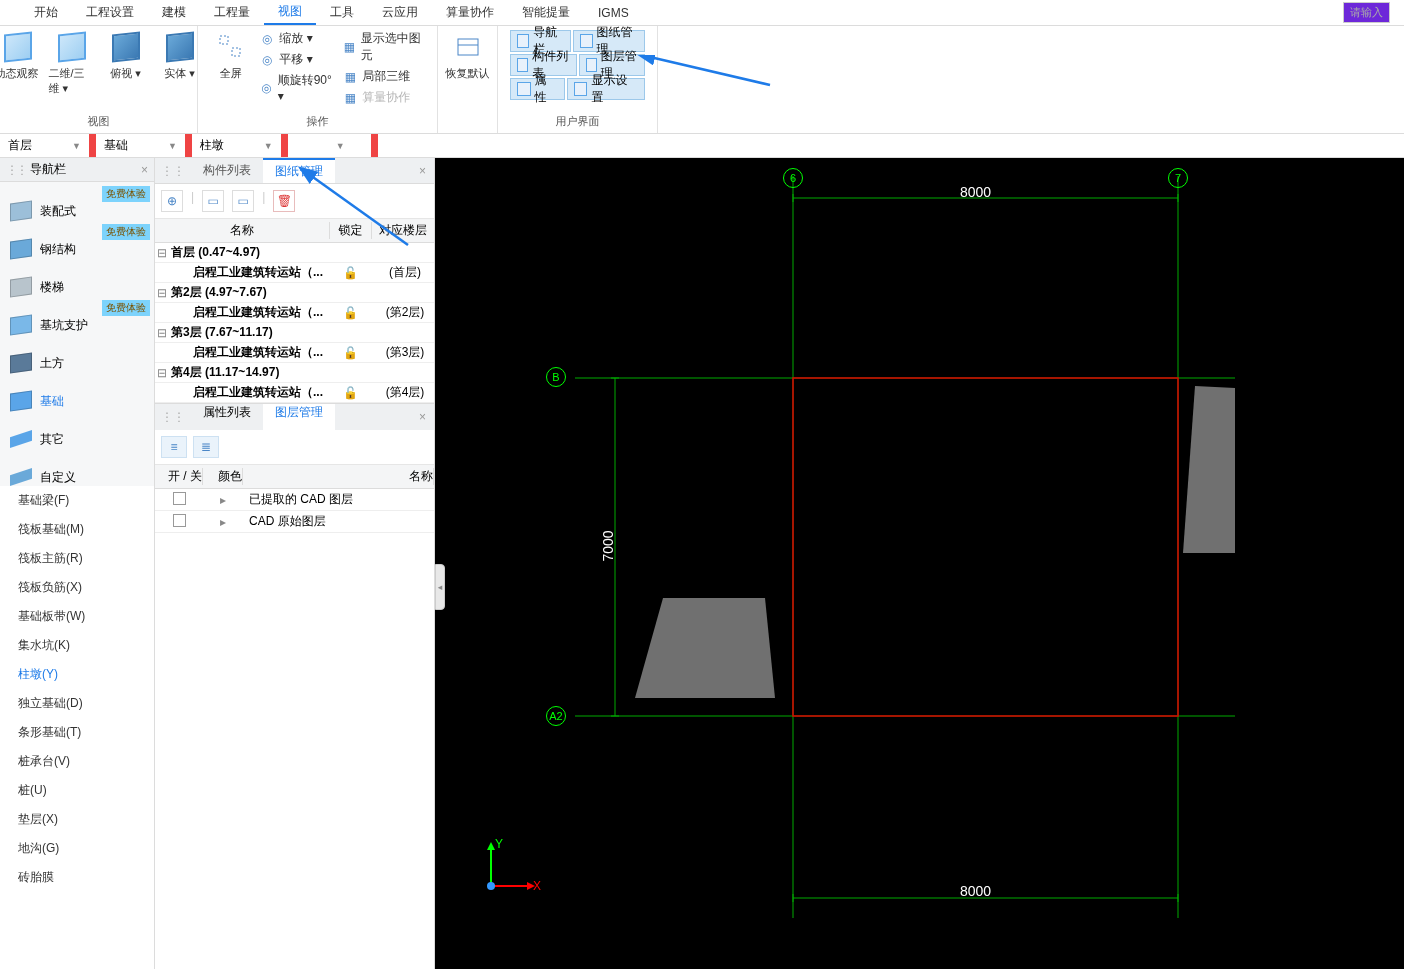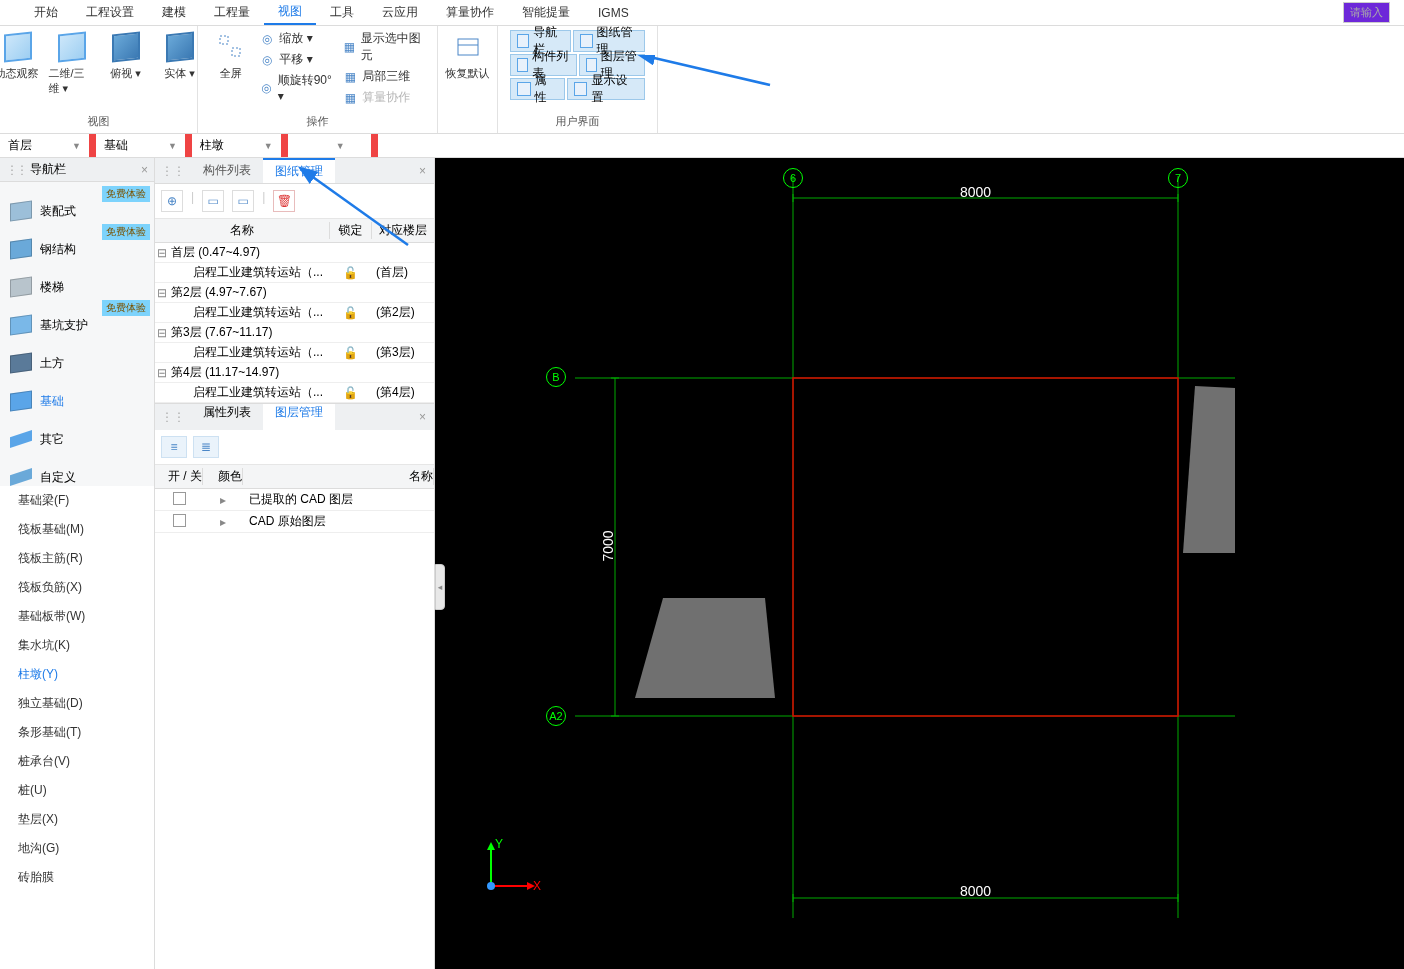--- a/index.html
+++ b/index.html
@@ -43,24 +43,24 @@
 .tabs .cls{margin-left:auto;padding:0 8px;color:#999;cursor:pointer;}
 .toolbar{display:flex;gap:8px;padding:6px;border-bottom:1px solid #e6e6e6;}
 .tbtn{width:22px;height:22px;border:1px solid #ddd;display:flex;align-items:center;justify-content:center;cursor:pointer;color:#4a86c7;}
 .tbtn.red{color:#d33;border-color:#e8bcbc;}
 .thead{display:flex;background:#f4f5f6;border-bottom:1px solid #dcdcdc;height:24px;align-items:center;}
 .thead .c1{flex:1;text-align:center;border-right:1px solid #dcdcdc;}
 .thead .c2{width:42px;text-align:center;border-right:1px solid #dcdcdc;}
 .thead .c3{width:62px;text-align:center;}
 .trow{display:flex;border-bottom:1px solid #eee;height:20px;align-items:center;}
 .trow .exp{width:14px;text-align:center;color:#888;cursor:pointer;}
-.trow .nm{flex:1;padding-left:2px;white-space:nowrap;overflow:hidden;text-overflow:ellipsis;}
+.trow .nm{flex:1;padding-left:2px;white-space:nowrap;overflow:hidden;text-overflow:ellipsis;font-weight:bold;}
 .trow.child .nm{padding-left:24px;}
 .trow .lk{width:42px;text-align:center;color:#4a86c7;}
-.trow .fl{width:62px;padding-left:4px;}
+.trow .fl{width:62px;padding-left:4px;text-align:center;}
 .propsec{border-top:1px solid #dcdcdc;}
 .pt{display:flex;height:26px;background:#eef0f2;align-items:center;}
 .pt .grip{padding:0 6px;color:#aaa;}
 .pt .t{padding:0 12px;cursor:pointer;}
 .pt .t.active{color:#1e7be8;background:#fff;}
 .pt .cls{margin-left:auto;padding:0 8px;color:#999;}
 .ptb{display:flex;gap:6px;padding:6px;border-bottom:1px solid #e6e6e6;}
 .ptbtn{width:26px;height:22px;border:1px solid #cde1f2;background:#eaf3fb;cursor:pointer;color:#4a86c7;display:flex;align-items:center;justify-content:center;}
 .lhead{display:flex;background:#f4f5f6;border-bottom:1px solid #dcdcdc;height:24px;align-items:center;}
 .lhead div{text-align:right;border-right:1px solid #dcdcdc;}

